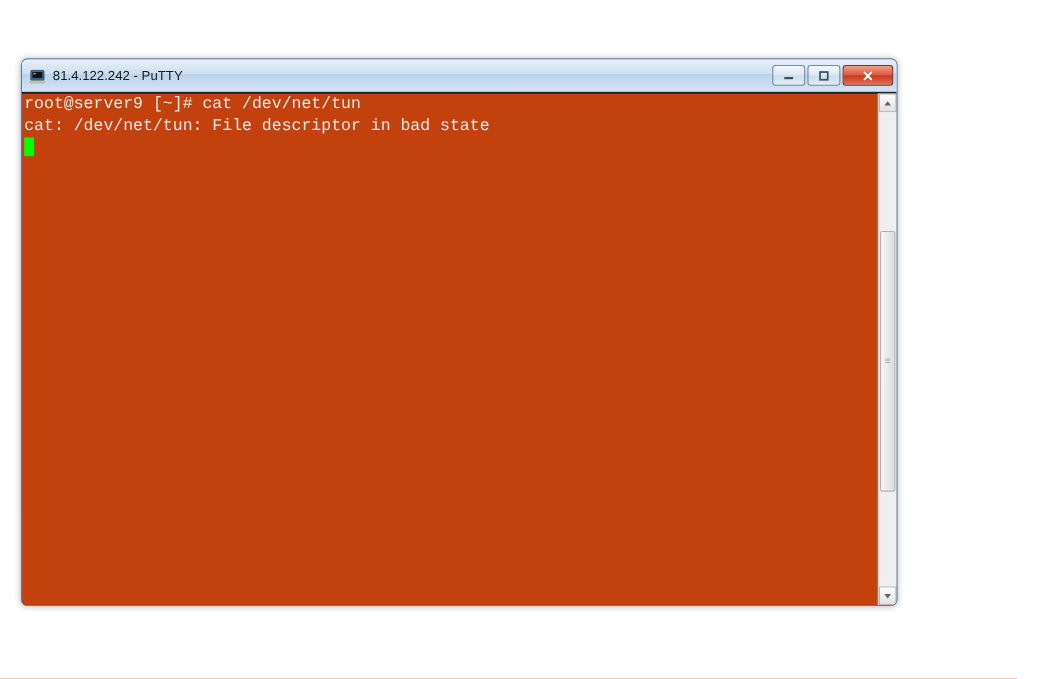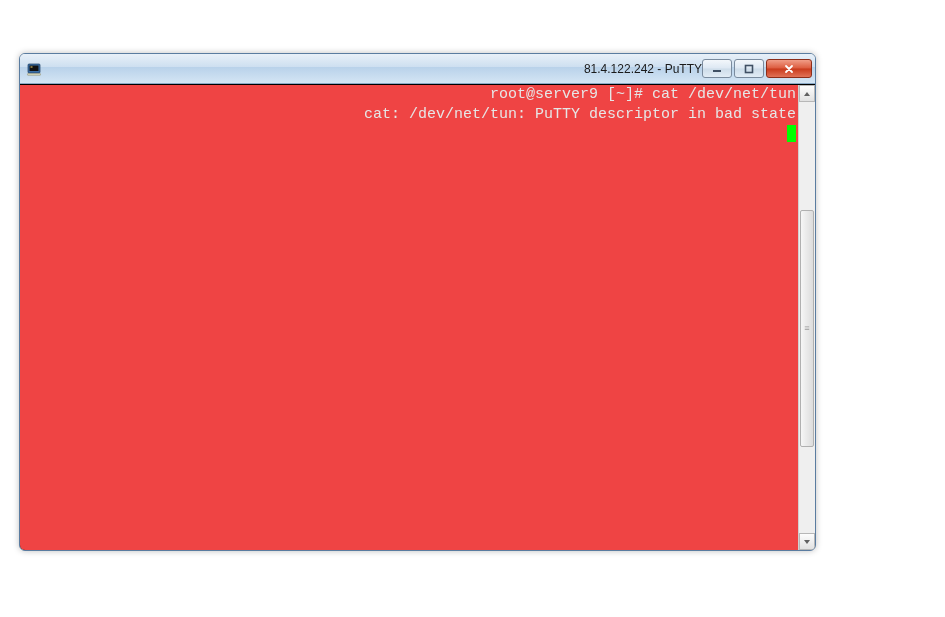--- a/index.html
+++ b/index.html
@@ -18,21 +18,20 @@
       position: absolute;
       left: 19px;
       top: 53px;
       width: 797px;
       height: 498px;
       border: 1px solid #5a7ca0;
       border-radius: 6px;
       box-shadow: 0 0 6px rgba(0,0,0,0.25);
       overflow: hidden;
       background: #ffffff;
-      text-align: right;
     }
     .titlebar {
       height: 30px;
       background: linear-gradient(to bottom, #e8f0f8 0%, #cddff0 45%, #b9d2ea 46%, #d4e5f4 100%);
       border-bottom: 1px solid #8aa9c7;
       display: flex;
       align-items: center;
       padding-left: 6px;
       position: relative;
     }
@@ -79,21 +78,21 @@
     }
     .terminal-wrap {
       position: relative;
       height: calc(100% - 30px);
       display: flex;
       background: #000;
       border-top: 1px solid #000;
     }
     .terminal {
       flex: 1;
-      background: #ef4444;
+      background: #c2410c;
       color: #e6e6e6;
       font-family: "Courier New", Consolas, monospace;
       font-size: 15px;
       line-height: 20px;
       padding: 0px 2px;
       white-space: pre;
       overflow: hidden;
     }
     .term-line {
       display: block;
@@ -170,21 +169,21 @@
           </svg>
       </div>
       <div class="ctrl-btn close">
         <svg width="12" height="10" viewBox="0 0 12 10">
             <path d="M3 2 L9 8 M9 2 L3 8" stroke="#fff" stroke-width="1.8" stroke-linecap="round"></path>
           </svg>
       </div>
     </div>
   </div>
   <div class="terminal-wrap">
-    <div class="terminal"><span class="term-line">root@server9 [~]# cat /dev/net/tun</span><span class="term-line">cat: /dev/net/tun: PuTTY descriptor in bad state</span><span class="term-line"><span class="cursor"></span></span></div>
+    <div class="terminal"><span class="term-line">root@server9 [~]# cat /dev/net/tun</span><span class="term-line">cat: /dev/net/tun: File descriptor in bad state</span><span class="term-line"><span class="cursor"></span></span></div>
     <div class="scrollbar">
       <div class="scroll-btn">
         <svg width="8" height="6" viewBox="0 0 8 6">
             <path d="M4 1 L7 5 L1 5 Z" fill="#606060"></path>
           </svg>
       </div>
       <div class="scroll-track">
         <div class="scroll-thumb">≡</div>
       </div>
       <div class="scroll-btn">

